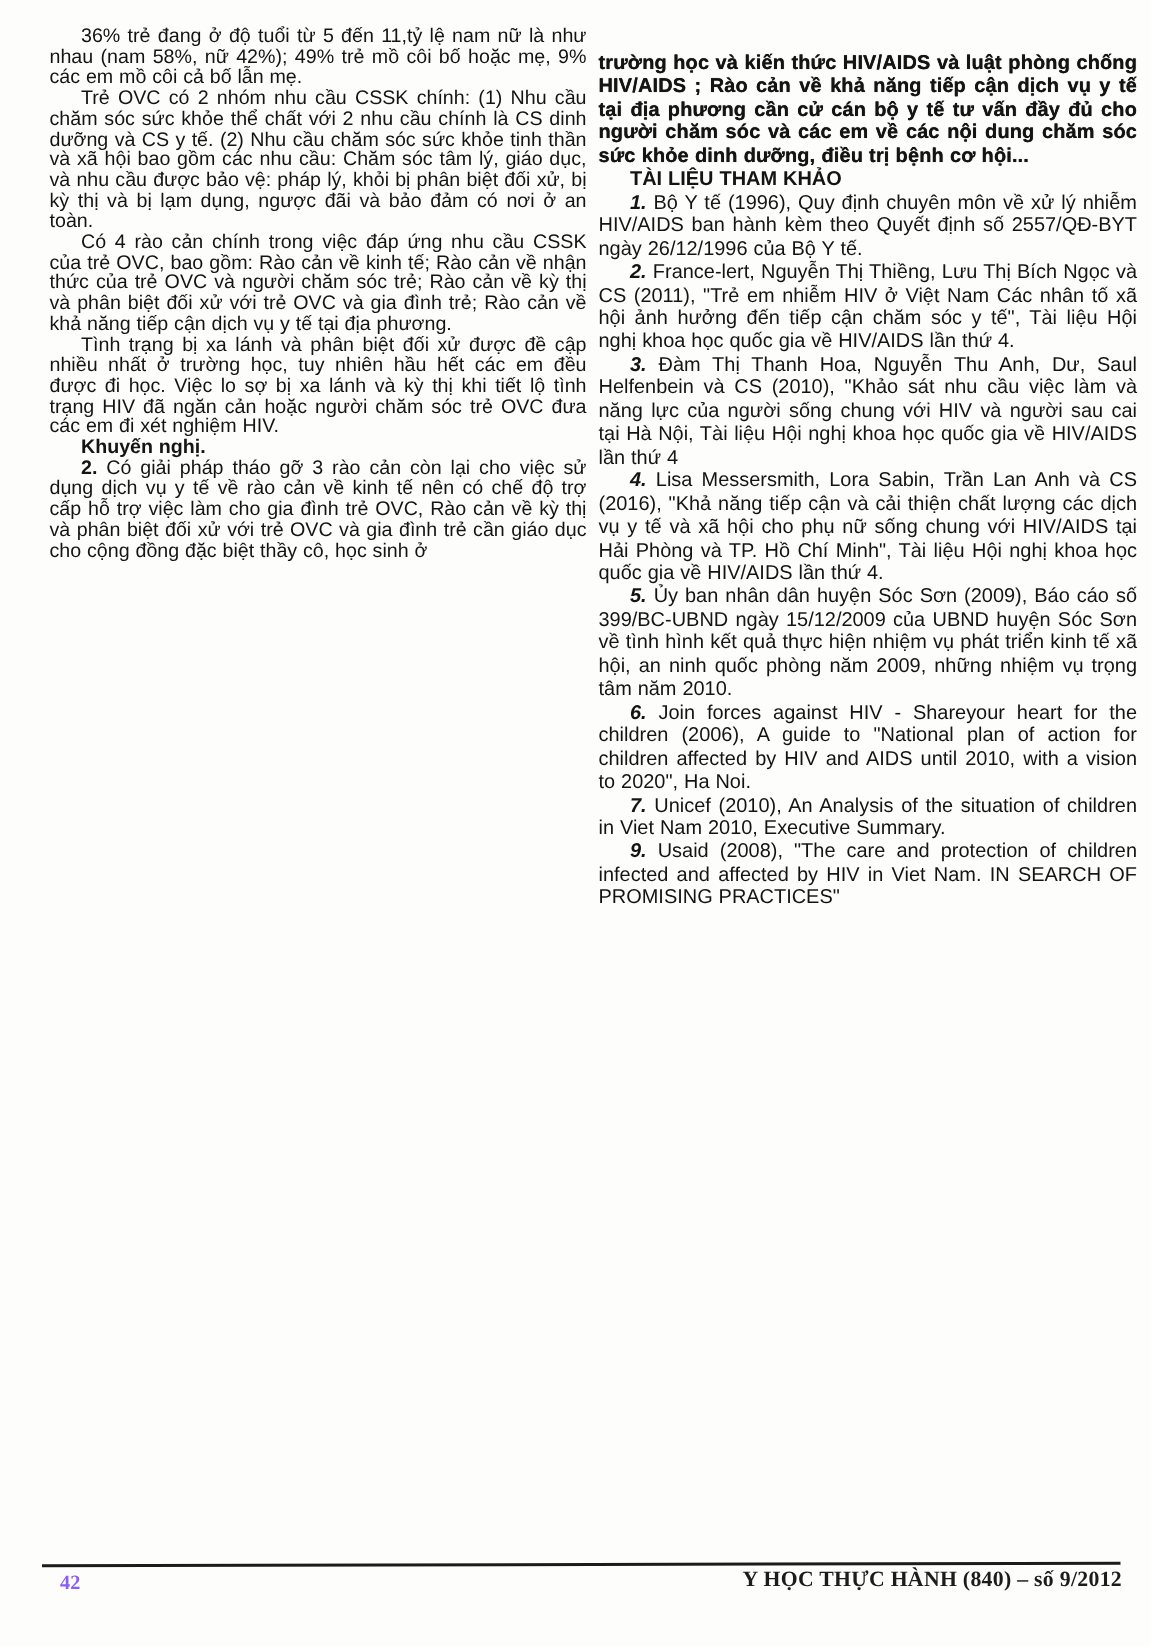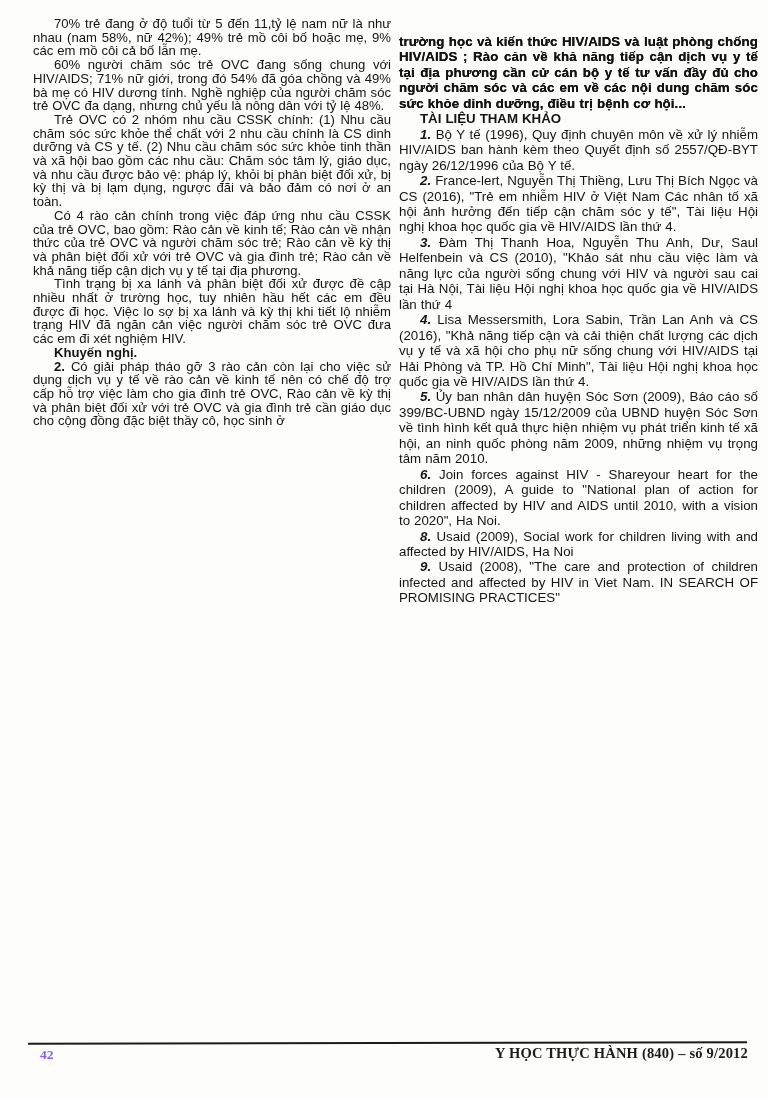--- a/index.html
+++ b/index.html
@@ -45,37 +45,36 @@
     font-family: "Liberation Serif", serif;
     font-weight: bold; font-size: 14.5px; color: #1c1c1c;
     letter-spacing: 0.2px;
   }
 </style>
 </head>
 <body>
 
 <div class="page">
   <div class="col left" id="left-col">
-      <p><span class="normal">70% trẻ đang ở độ tuổi từ 5 đến 11,tỷ lệ nam nữ là như nhau (nam 58%, nữ 42%); 49% trẻ mồ côi bố hoặc mẹ, 9% các em mồ côi cả bố lẫn mẹ.</span></p>
-      <p><span class="normal">60% người chăm sóc trẻ OVC đang sống chung với HIV/AIDS; 71% nữ giới, trong đó 54% đã góa chồng và 49% bà mẹ có HIV dương tính. Nghề nghiệp của người chăm sóc trẻ OVC đa dạng, nhưng chủ yếu là nông dân với tỷ lệ 48%.</span></p>
+      <p><span class="normal">36% trẻ đang ở độ tuổi từ 5 đến 11,tỷ lệ nam nữ là như nhau (nam 58%, nữ 42%); 49% trẻ mồ côi bố hoặc mẹ, 9% các em mồ côi cả bố lẫn mẹ.</span></p>
       <p><span class="normal">Trẻ OVC có 2 nhóm nhu cầu CSSK chính: (1) Nhu cầu chăm sóc sức khỏe thể chất với 2 nhu cầu chính là CS dinh dưỡng và CS y tế. (2) Nhu cầu chăm sóc sức khỏe tinh thần và xã hội bao gồm các nhu cầu: Chăm sóc tâm lý, giáo dục, và nhu cầu được bảo vệ: pháp lý, khỏi bị phân biệt đối xử, bị kỳ thị và bị lạm dụng, ngược đãi và bảo đảm có nơi ở an toàn.</span></p>
       <p><span class="normal">Có 4 rào cản chính trong việc đáp ứng nhu cầu CSSK của trẻ OVC, bao gồm: Rào cản về kinh tế; Rào cản về nhận thức của trẻ OVC và người chăm sóc trẻ; Rào cản về kỳ thị và phân biệt đối xử với trẻ OVC và gia đình trẻ; Rào cản về khả năng tiếp cận dịch vụ y tế tại địa phương.</span></p>
-      <p><span class="normal">Tình trạng bị xa lánh và phân biệt đối xử được đề cập nhiều nhất ở trường học, tuy nhiên hầu hết các em đều được đi học. Việc lo sợ bị xa lánh và kỳ thị khi tiết lộ nhiễm trạng HIV đã ngăn cản việc người chăm sóc trẻ OVC đưa các em đi xét nghiệm HIV.</span></p>
+      <p><span class="normal">Tình trạng bị xa lánh và phân biệt đối xử được đề cập nhiều nhất ở trường học, tuy nhiên hầu hết các em đều được đi học. Việc lo sợ bị xa lánh và kỳ thị khi tiết lộ tình trạng HIV đã ngăn cản hoặc người chăm sóc trẻ OVC đưa các em đi xét nghiệm HIV.</span></p>
       <p class="heading"><span class="normal">Khuyến nghị.</span></p>
       <p><span class="bold">2. </span><span class="normal">Có giải pháp tháo gỡ 3 rào cản còn lại cho việc sử dụng dịch vụ y tế về rào cản về kinh tế nên có chế độ trợ cấp hỗ trợ việc làm cho gia đình trẻ OVC, Rào cản về kỳ thị và phân biệt đối xử với trẻ OVC và gia đình trẻ cần giáo dục cho cộng đồng đặc biệt thầy cô, học sinh ở</span></p>
     </div>
   <div class="col right" id="right-col">
       <p class="lead"><span class="normal">trường học và kiến thức HIV/AIDS và luật phòng chống HIV/AIDS ; Rào cản về khả năng tiếp cận dịch vụ y tế tại địa phương cần cử cán bộ y tế tư vấn đầy đủ cho người chăm sóc và các em về các nội dung chăm sóc sức khỏe dinh dưỡng, điều trị bệnh cơ hội...</span></p>
       <p class="heading"><span class="normal">TÀI LIỆU THAM KHẢO</span></p>
       <p class="ref"><span class="ref-num">1. </span><span class="normal">Bộ Y tế (1996), </span><span class="italic">Quy định chuyên môn về xử lý nhiễm HIV/AIDS ban hành kèm theo Quyết định số 2557/QĐ-BYT ngày 26/12/1996 của Bộ Y tế.</span></p>
-      <p class="ref"><span class="ref-num">2. </span><span class="normal">France-lert, Nguyễn Thị Thiềng, Lưu Thị Bích Ngọc và CS (2016), "Trẻ em nhiễm HIV ở Việt Nam  Các nhân tố xã hội ảnh hưởng đến tiếp cận chăm sóc y tế", </span><span class="italic">Tài liệu Hội nghị khoa học quốc gia về HIV/AIDS lần thứ 4.</span></p>
+      <p class="ref"><span class="ref-num">2. </span><span class="normal">France-lert, Nguyễn Thị Thiềng, Lưu Thị Bích Ngọc và CS (2011), "Trẻ em nhiễm HIV ở Việt Nam  Các nhân tố xã hội ảnh hưởng đến tiếp cận chăm sóc y tế", </span><span class="italic">Tài liệu Hội nghị khoa học quốc gia về HIV/AIDS lần thứ 4.</span></p>
       <p class="ref"><span class="ref-num">3. </span><span class="normal">Đàm Thị Thanh Hoa, Nguyễn Thu Anh, Dư, Saul Helfenbein và CS (2010), "Khảo sát nhu cầu việc làm và năng lực của người sống chung với HIV và người sau cai tại Hà Nội, </span><span class="italic">Tài liệu Hội nghị khoa học quốc gia về HIV/AIDS lần thứ 4</span></p>
       <p class="ref"><span class="ref-num">4. </span><span class="normal">Lisa Messersmith, Lora Sabin, Trần Lan Anh và CS (2016), "Khả năng tiếp cận và cải thiện chất lượng các dịch vụ y tế và xã hội cho phụ nữ sống chung với HIV/AIDS tại Hải Phòng và TP. Hồ Chí Minh", </span><span class="italic">Tài liệu Hội nghị khoa học quốc gia về HIV/AIDS lần thứ 4.</span></p>
       <p class="ref"><span class="ref-num">5. </span><span class="normal">Ủy ban nhân dân huyện Sóc Sơn (2009), </span><span class="italic">Báo cáo số 399/BC-UBND ngày 15/12/2009 của UBND huyện Sóc Sơn về tình hình kết quả thực hiện nhiệm vụ phát triển kinh tế xã hội, an ninh quốc phòng năm 2009, những nhiệm vụ trọng tâm năm 2010.</span></p>
-      <p class="ref"><span class="ref-num">6. </span><span class="normal">Join forces against HIV - Shareyour heart for the children (2009), </span><span class="italic">A guide to "National plan of action for children affected by HIV and AIDS until 2010, with a vision to 2020",</span><span class="normal"> Ha Noi.</span></p>
-      <p class="ref"><span class="ref-num">8. </span><span class="normal">Usaid (2009), </span><span class="italic">Social work for children living with and affected by HIV/AIDS, Ha Noi</span></p>
+      <p class="ref"><span class="ref-num">6. </span><span class="normal">Join forces against HIV - Shareyour heart for the children (2006), </span><span class="italic">A guide to "National plan of action for children affected by HIV and AIDS until 2010, with a vision to 2020",</span><span class="normal"> Ha Noi.</span></p>
+      <p class="ref"><span class="ref-num">7. </span><span class="normal">Unicef (2010), </span><span class="italic">An Analysis of the situation of children in Viet Nam 2010,</span><span class="normal"> Executive Summary.</span></p>
       <p class="ref"><span class="ref-num">9. </span><span class="normal">Usaid (2008), </span><span class="italic">"The care and protection of children infected and affected by HIV in Viet Nam. IN SEARCH OF PROMISING PRACTICES"</span></p>
     </div>
 
   <div class="footer-rule"></div>
   <span class="footer-pagenum">42</span>
   <span class="footer-journal">Y HỌC THỰC HÀNH (840) – số 9/2012</span>
 </div>
 
 </body></html>

